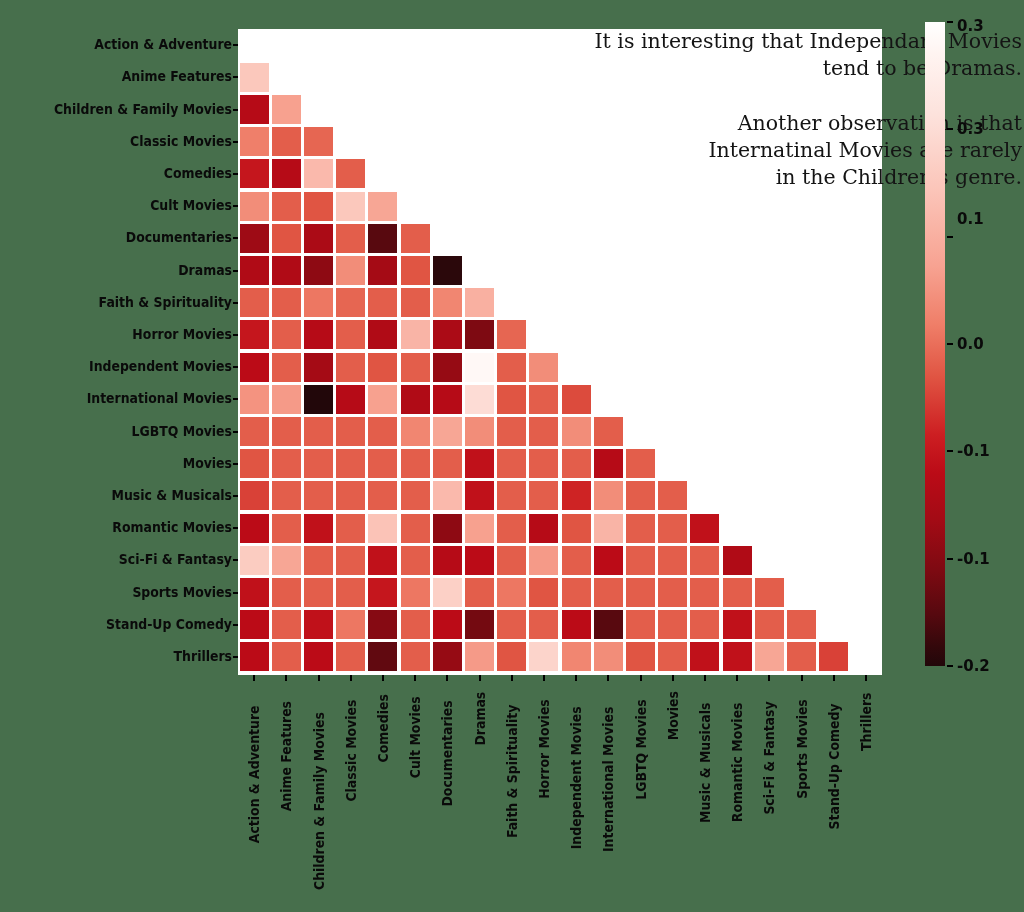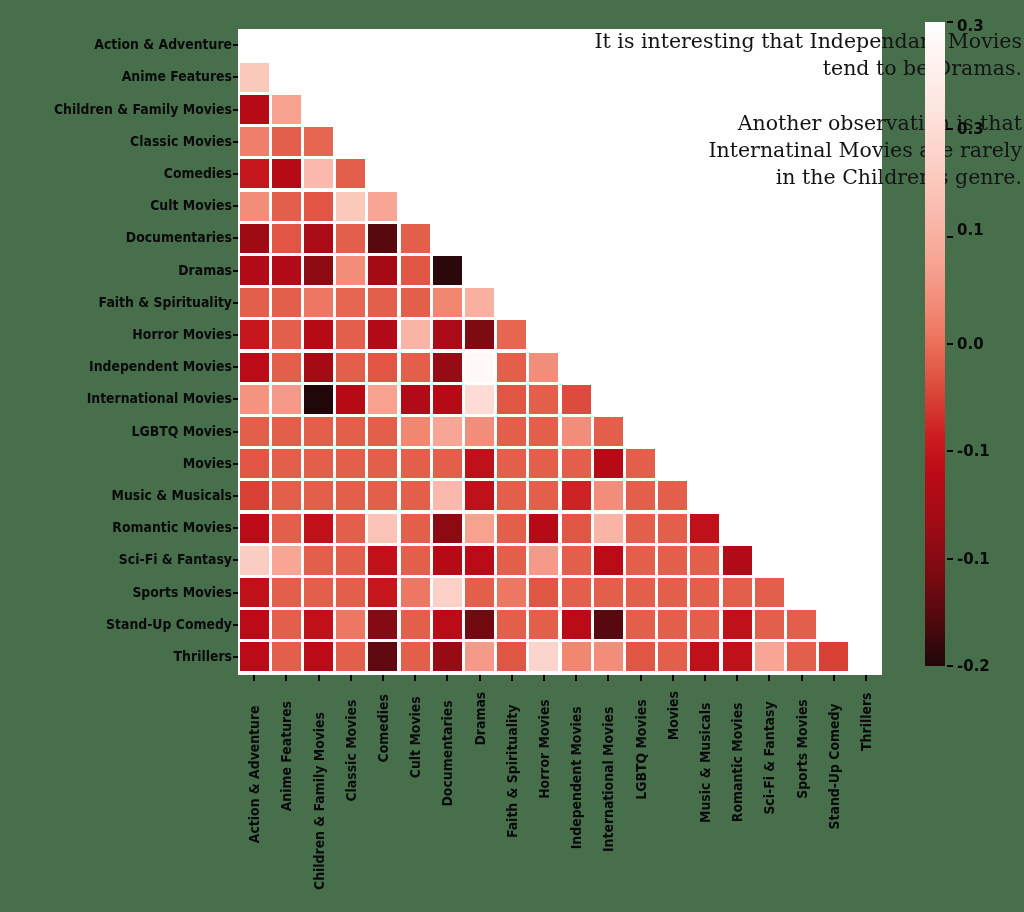--- a/index.html
+++ b/index.html
@@ -479,21 +479,21 @@
     </div>
 
   <div id="cbar"></div>
   <div id="cbaxis"></div>
 
 <div class="cbtick" style="top: 21px;"></div>
     <div class="cblab" style="top: 26px;">0.3</div>
     <div class="cbtick" style="top: 128.333px;"></div>
     <div class="cblab" style="top: 129.333px;">0.3</div>
     <div class="cbtick" style="top: 235.667px;"></div>
-    <div class="cblab" style="top: 230px;">0.1</div>
+    <div class="cblab" style="top: 219px;">0.1</div>
     <div class="cbtick" style="top: 343px;"></div>
     <div class="cblab" style="top: 344px;">0.0</div>
     <div class="cbtick" style="top: 450.333px;"></div>
     <div class="cblab" style="top: 451.333px;">-0.1</div>
     <div class="cbtick" style="top: 557.667px;"></div>
     <div class="cblab" style="top: 558.667px;">-0.1</div>
     <div class="cbtick" style="top: 665px;"></div>
     <div class="cblab" style="top: 666px;">-0.2</div>
   </div>
 

